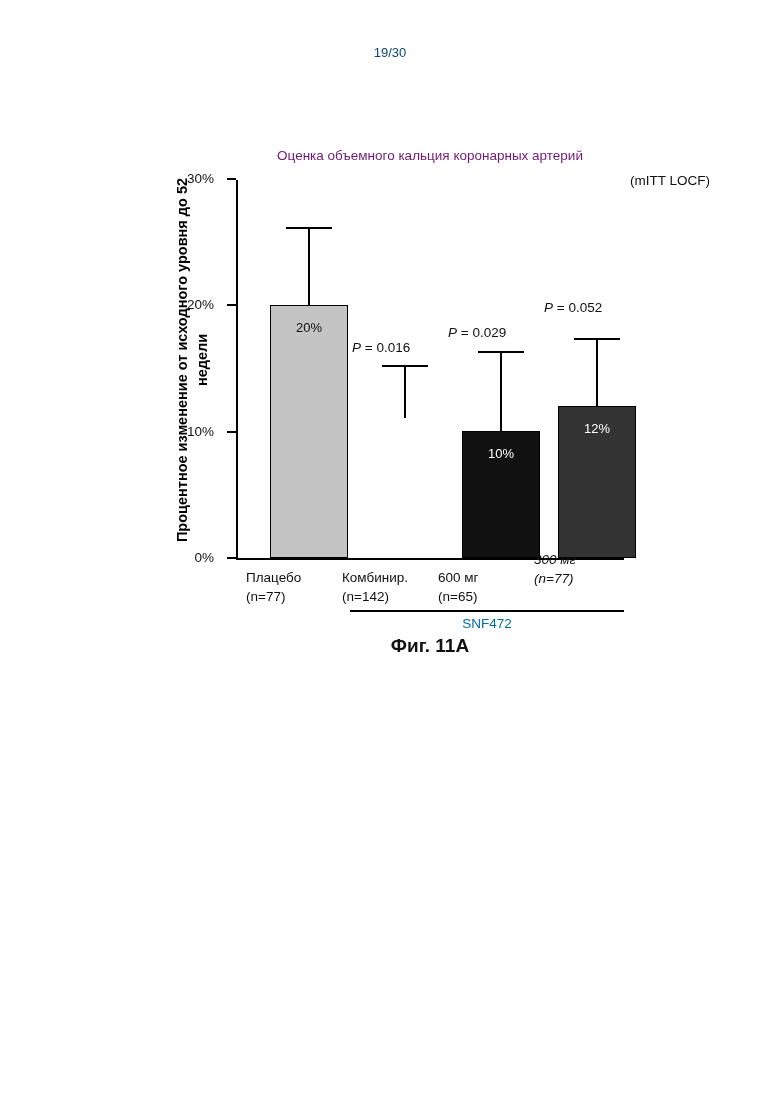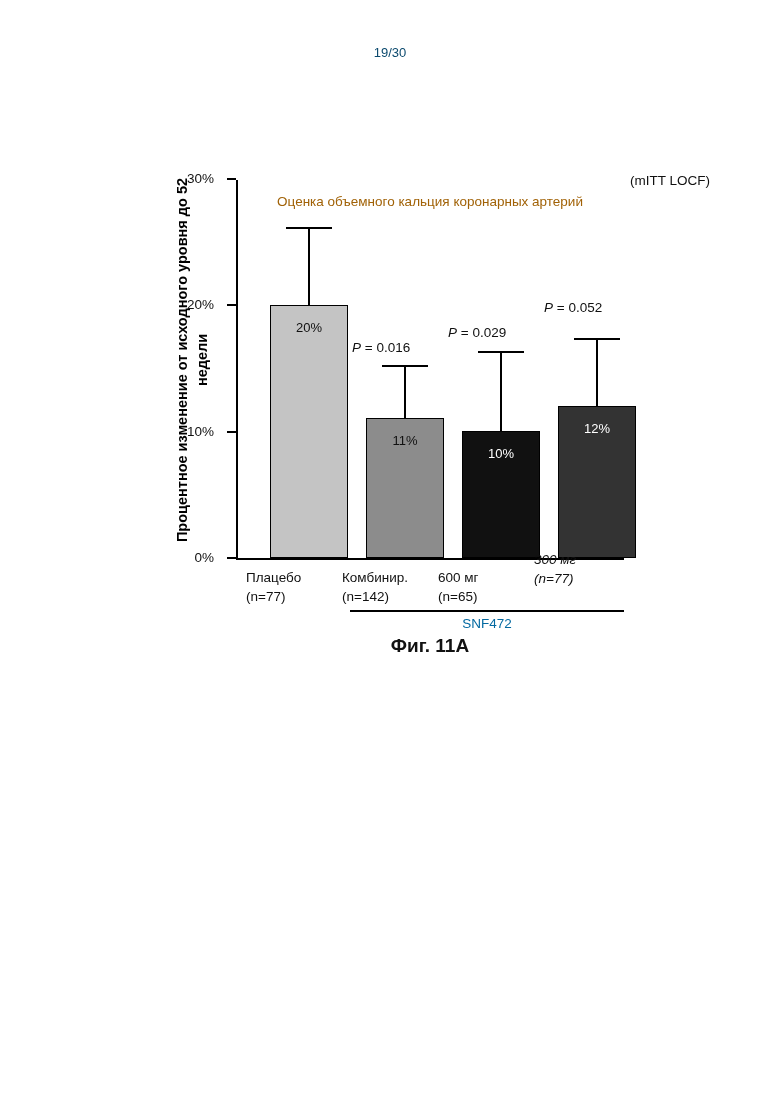--- a/index.html
+++ b/index.html
@@ -33,22 +33,21 @@
     width: 780px;
   }
 
   .chart-title {
     position: absolute;
     top: 8px;
     left: 150px;
     width: 560px;
     text-align: center;
     font-size: 13.5px;
-    color: #a16207;
-    margin-top: 46px;
+    color: #701a75;
   }
   .chart-subtitle {
     position: absolute;
     top: 33px;
     left: 150px;
     width: 560px;
     text-align: right;
     font-size: 13.5px;
     color: #111;
   }
@@ -205,23 +204,20 @@
     <div class="tick" style="bottom:380px;">
       <span class="tick-label">30%</span>
     </div>
 
     <div class="bar" style="left:34px; width:78px; height:253px; background:#c4c4c4;">
       <div class="bar-value light" style="top:14px;">20%</div>
     </div>
     <div class="err-vert" style="left:72px; bottom:255px; height:76px;"></div>
     <div class="err-cap" style="left:50px; bottom:331px; width:46px;"></div>
 
-    <div class="bar" style="left:130px; width:78px; height:140px; background:#8c8c8c;">
-      <div class="bar-value light" style="top:14px;">11%</div>
-    </div>
     <div class="err-vert" style="left:168px; bottom:142px; height:51px;"></div>
     <div class="err-cap" style="left:146px; bottom:193px; width:46px;"></div>
     <div class="pvalue" style="left:116px; bottom:205px;">
       <span><i>P</i> = 0.016</span>
     </div>
 
     <div class="bar" style="left:226px; width:78px; height:127px; background:#111111;">
       <div class="bar-value onDark" style="top:14px;">10%</div>
     </div>
     <div class="err-vert" style="left:264px; bottom:129px; height:78px;"></div>

